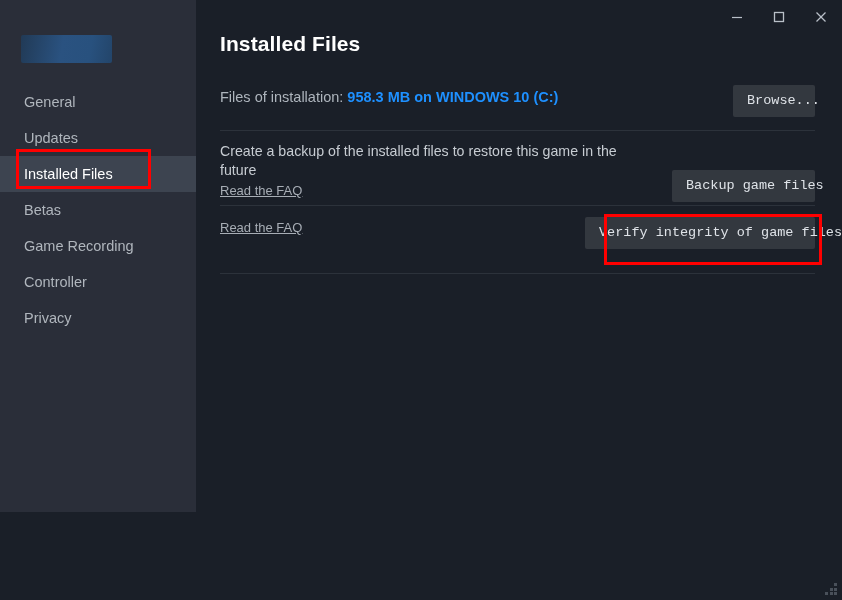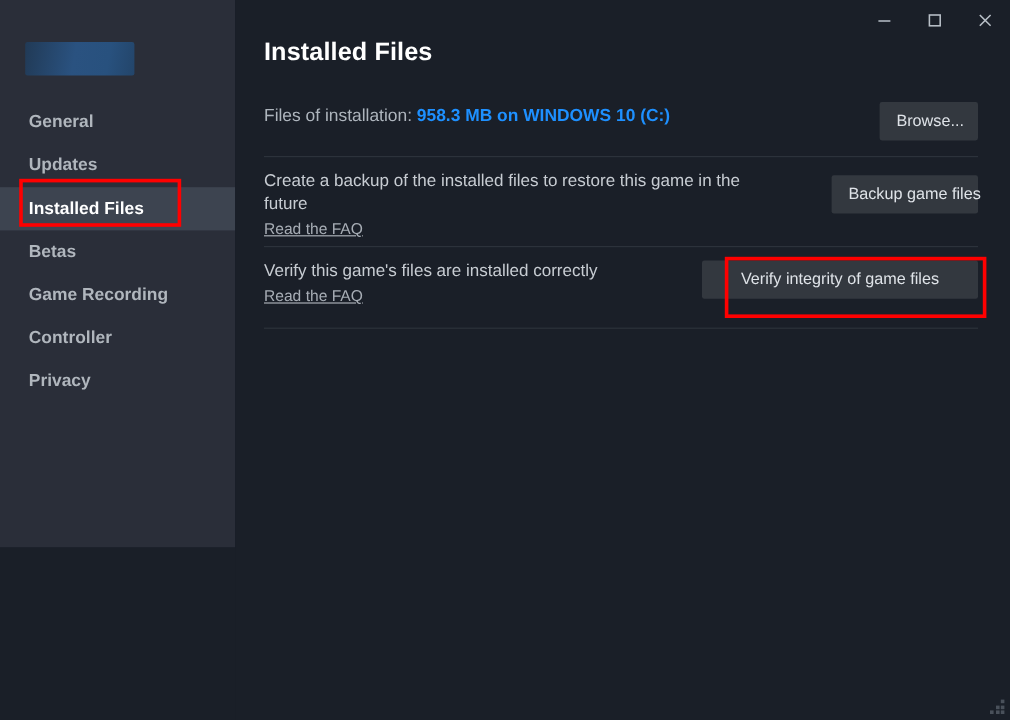--- a/index.html
+++ b/index.html
@@ -17,24 +17,23 @@
     width: 842px;
     height: 600px;
     display: flex;
     background: #1a1f28;
   }
 
   
   .sidebar {
     position: relative;
     width: 196px;
-    height: 456px;
+    height: 512px;
     background: #2a2e39;
     flex: 0 0 196px;
-    font-weight: bold;
   }
 
   .game-banner {
     position: absolute;
     left: 21px;
     top: 35px;
     width: 91px;
     height: 28px;
     background: linear-gradient(100deg, #213a56 0%, #2a5280 45%, #28517e 75%, #23456a 100%);
     border-radius: 2px;
@@ -140,21 +139,21 @@
   }
   .size-label .value {
     color: #1e90ff;
     font-weight: bold;
   }
 
   .btn {
     background: #33383f;
     color: #dfe3e8;
     border: none;
-    font-family: Liberation Sans, sans-serif;
+    font-family: Liberation Mono, monospace;
     font-size: 13.5px;
     border-radius: 2px;
     cursor: pointer;
     white-space: nowrap;
     padding: 0 14px;
     height: 32px;
     line-height: 32px;
     text-align: center;
   }
 
@@ -212,22 +211,22 @@
     margin-top: 3px;
     font-size: 13px;
     color: #a7adb5;
     text-decoration: underline;
     cursor: pointer;
   }
 
   .btn-backup {
     position: absolute;
     right: 0;
-    top: 4px;
-    width: 122px;
+    top: 28px;
+    width: 143px;
   }
 
   .btn-verify {
     position: absolute;
     right: 0;
     top: 0;
     width: 230px;
     margin-left: 33px;
   }
 
@@ -339,21 +338,20 @@
           <div class="row-desc">Create a backup of the installed files to restore this game in the future</div>
           <span class="faq-link">Read the FAQ</span>
         </div>
         <button class="btn btn-backup">Backup game files</button>
       </div>
 
       <div class="divider d2"></div>
 
       <div class="row-verify">
         <div class="row-text">
-          <div class="row-desc">Verify this game's files are installed correctly</div>
           <span class="faq-link">Read the FAQ</span>
         </div>
         <button class="btn btn-verify">Verify integrity of game files</button>
       </div>
 
       <div class="divider d3"></div>
 
     </div>
 
     <div class="grip">

